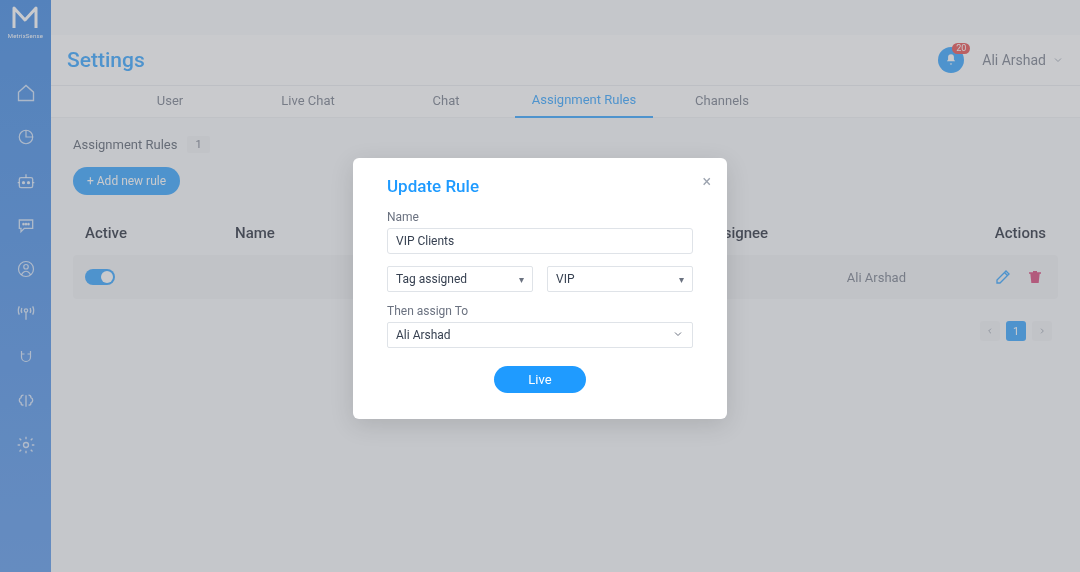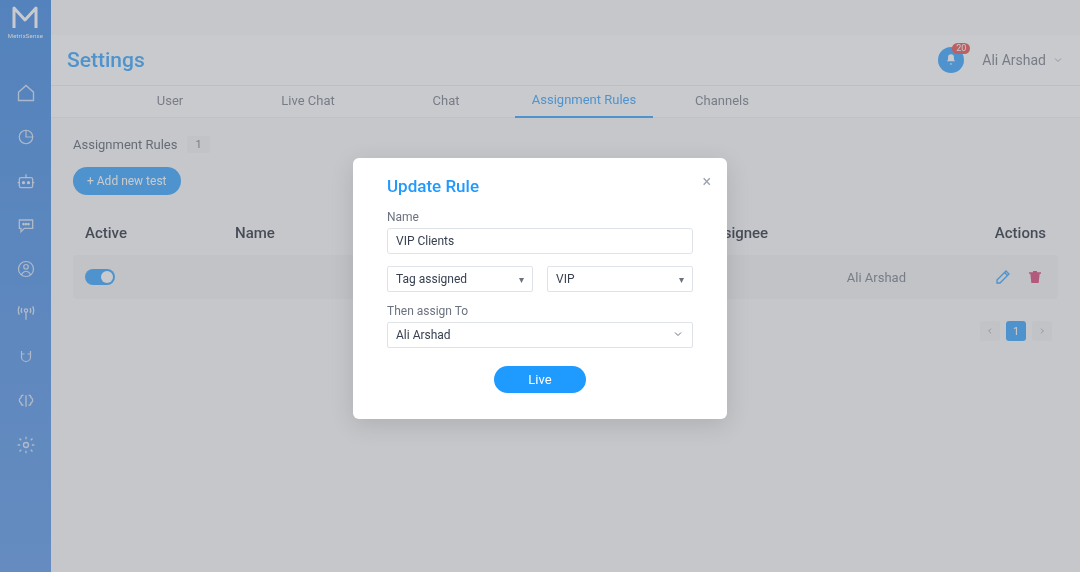--- a/index.html
+++ b/index.html
@@ -169,21 +169,21 @@
     <div class="tab">Chat</div>
     <div class="tab active">Assignment Rules</div>
     <div class="tab">Channels</div>
   </div>
 
   <div class="content">
     <div class="subhead">
       <span class="subhead-title">Assignment Rules</span>
       <span class="count-badge">1</span>
     </div>
-    <button class="add-btn">+ Add new test</button>
+    <button class="add-btn">+ Add new rule</button>
 
     <div class="table">
       <div class="thead">
         <div class="th">Active</div>
         <div class="th">Name</div>
         <div class="th"></div>
         <div class="th">Assignee</div>
         <div class="th actions">Actions</div>
       </div>
       <div class="trow">

